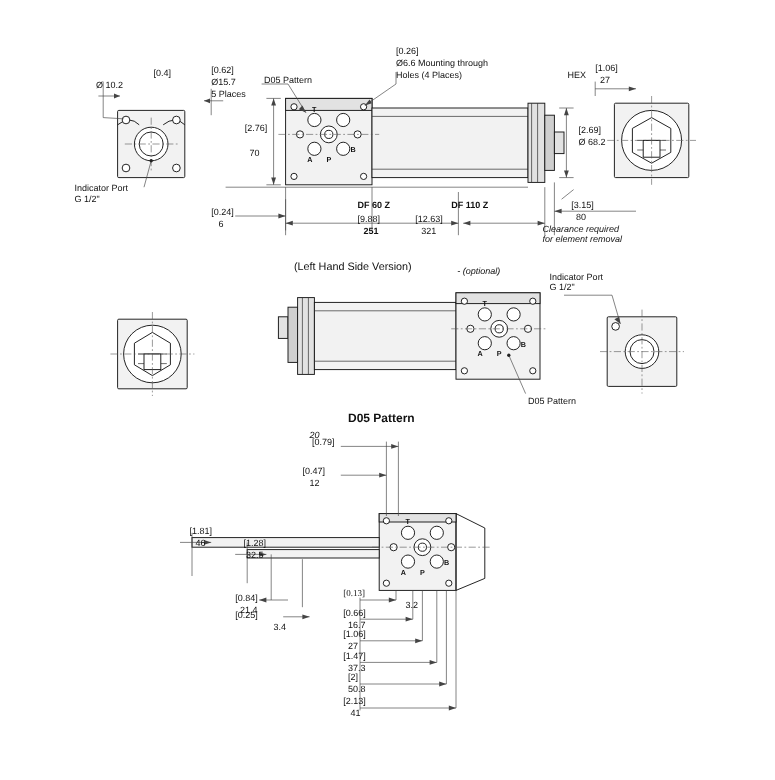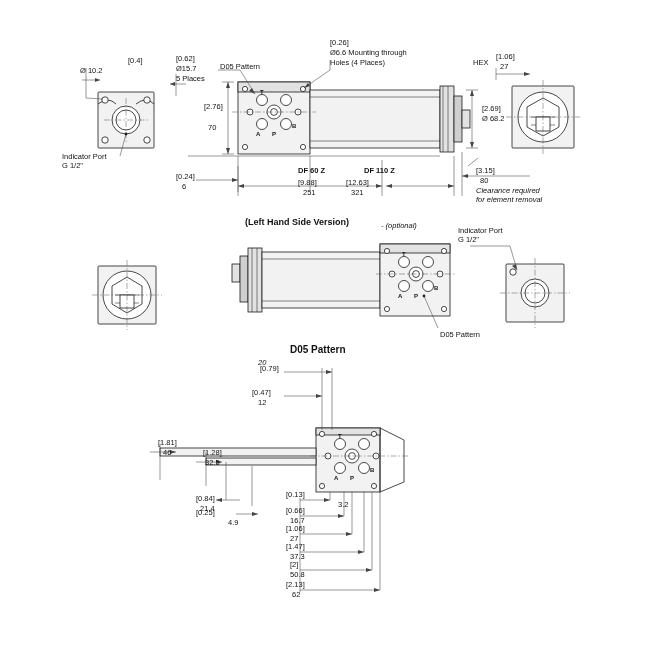--- a/index.html
+++ b/index.html
@@ -22,21 +22,21 @@
     position: absolute;
     font-size: 7.5px;
     line-height: 9px;
     color: #111;
     white-space: pre;
     letter-spacing: 0px;
   }
   .lbl.b { font-weight: bold; }
   .lbl.it { font-style: italic; }
   .lbl.big { font-size: 10px; font-weight: bold; }
-  .lbl.mid { font-size: 9px; font-weight: bold; }
+  .lbl.mid { font-size: 9px; font-weight: normal; }
   svg { position: absolute; left: 0; top: 0; }
   .ln { stroke: #1a1a1a; stroke-width: 0.8; fill: none; }
   .ln-thin { stroke: #333; stroke-width: 0.6; fill: none; }
   .ln-dim { stroke: #444; stroke-width: 0.55; fill: none; }
   .ln-ctr { stroke: #555; stroke-width: 0.5; fill: none; stroke-dasharray: 6 2 1.5 2; }
   .fil-lt { fill: #f2f2f2; stroke: #1a1a1a; stroke-width: 0.8; }
   .fil-md { fill: #e2e2e2; stroke: #1a1a1a; stroke-width: 0.8; }
   .fil-dk { fill: #cfcfcf; stroke: #1a1a1a; stroke-width: 0.8; }
   .fil-w { fill: #ffffff; stroke: #1a1a1a; stroke-width: 0.8; }
   .fil-k { fill: #222; stroke: none; }
@@ -276,29 +276,29 @@
 
   <div class="lbl" style="left:496px; top:52px;">[1.06]</div>
   <div class="lbl" style="left:500px; top:62px;">27</div>
   <div class="lbl" style="left:473px; top:58px;">HEX</div>
 
   <div class="lbl" style="left:176px; top:172px;">[0.24]</div>
   <div class="lbl" style="left:182px; top:182px;">6</div>
 
   <div class="lbl b" style="left:298px; top:166px;">DF 60 Z</div>
   <div class="lbl" style="left:298px; top:178px;">[9.88]</div>
-  <div class="lbl" style="left:303px; top:188px;">251</div>
-
-  <div class="lbl b" style="left:344px; top:166px;padding-left:20px;">DF 110 Z</div>
+  <div class="lbl" style="left:303px; top:188px;font-weight:bold;">251</div>
+
+  <div class="lbl b" style="left:356px; top:166px;padding-left:20px;">DF 110 Z</div>
   <div class="lbl" style="left:346px; top:178px;">[12.63]</div>
   <div class="lbl" style="left:351px; top:188px;">321</div>
 
   <div class="lbl" style="left:476px; top:166px;">[3.15]</div>
   <div class="lbl" style="left:480px; top:176px;">80</div>
-  <div class="lbl it" style="left:476px; top:186px; white-space:pre;">Clearance required
+  <div class="lbl it" style="left:452px; top:186px; white-space:pre;">Clearance required
 for element removal</div>
 
   <div class="lbl mid" style="left:245px; top:218px;">(Left Hand Side Version)</div>
   <div class="lbl it" style="left:381px; top:221px;">- (optional)</div>
 
   <div class="lbl" style="left:458px; top:226px; white-space:pre;">Indicator Port
 G 1/2"</div>
   <div class="lbl" style="left:440px; top:330px;">D05 Pattern</div>
 
   <div class="lbl big" style="left:290px; top:345px;">D05 Pattern</div>
@@ -308,34 +308,34 @@
   <div class="lbl" style="left:252px; top:388px;">[0.47]</div>
   <div class="lbl" style="left:258px; top:398px;">12</div>
 
   <div class="lbl" style="left:158px; top:438px;">[1.81]</div>
   <div class="lbl" style="left:163px; top:448px;">46</div>
   <div class="lbl" style="left:203px; top:448px;">[1.28]</div>
   <div class="lbl" style="left:205px; top:458px;">32.5</div>
   <div class="lbl" style="left:196px; top:494px;">[0.84]</div>
   <div class="lbl" style="left:200px; top:504px;">21.4</div>
   <div class="lbl" style="left:196px; top:508px;">[0.25]</div>
-  <div class="lbl" style="left:228px; top:518px;">4.9</div>
-
-  <div class="lbl" style="left:286px; top:490px;">[0.13]</div>
+  <div class="lbl" style="left:228px; top:518px;">3.4</div>
+
+  <div class="lbl" style="left:286px; top:490px;font-family:Liberation Serif, serif;">[0.13]</div>
   <div class="lbl" style="left:290px; top:500px;padding-left:48px;">3.2</div>
   <div class="lbl" style="left:286px; top:506px;">[0.66]</div>
   <div class="lbl" style="left:290px; top:516px;">16.7</div>
   <div class="lbl" style="left:286px; top:524px;">[1.06]</div>
   <div class="lbl" style="left:290px; top:534px;">27</div>
   <div class="lbl" style="left:286px; top:542px;">[1.47]</div>
   <div class="lbl" style="left:290px; top:552px;">37.3</div>
   <div class="lbl" style="left:290px; top:560px;">[2]</div>
   <div class="lbl" style="left:290px; top:570px;">50.8</div>
   <div class="lbl" style="left:286px; top:580px;">[2.13]</div>
-  <div class="lbl" style="left:292px; top:590px;">62</div>
+  <div class="lbl" style="left:292px; top:590px;">41</div>
 
   <div class="lbl b" style="left:260px; top:88px; font-size:6px;">T</div>
   <div class="lbl b" style="left:256px; top:130px; font-size:6px;">A</div>
   <div class="lbl b" style="left:292px; top:122px; font-size:6px;">B</div>
   <div class="lbl b" style="left:272px; top:130px; font-size:6px;">P</div>
 
   <div class="lbl b" style="left:402px; top:250px; font-size:6px;">T</div>
   <div class="lbl b" style="left:398px; top:292px; font-size:6px;">A</div>
   <div class="lbl b" style="left:434px; top:284px; font-size:6px;">B</div>
   <div class="lbl b" style="left:414px; top:292px; font-size:6px;">P</div>

